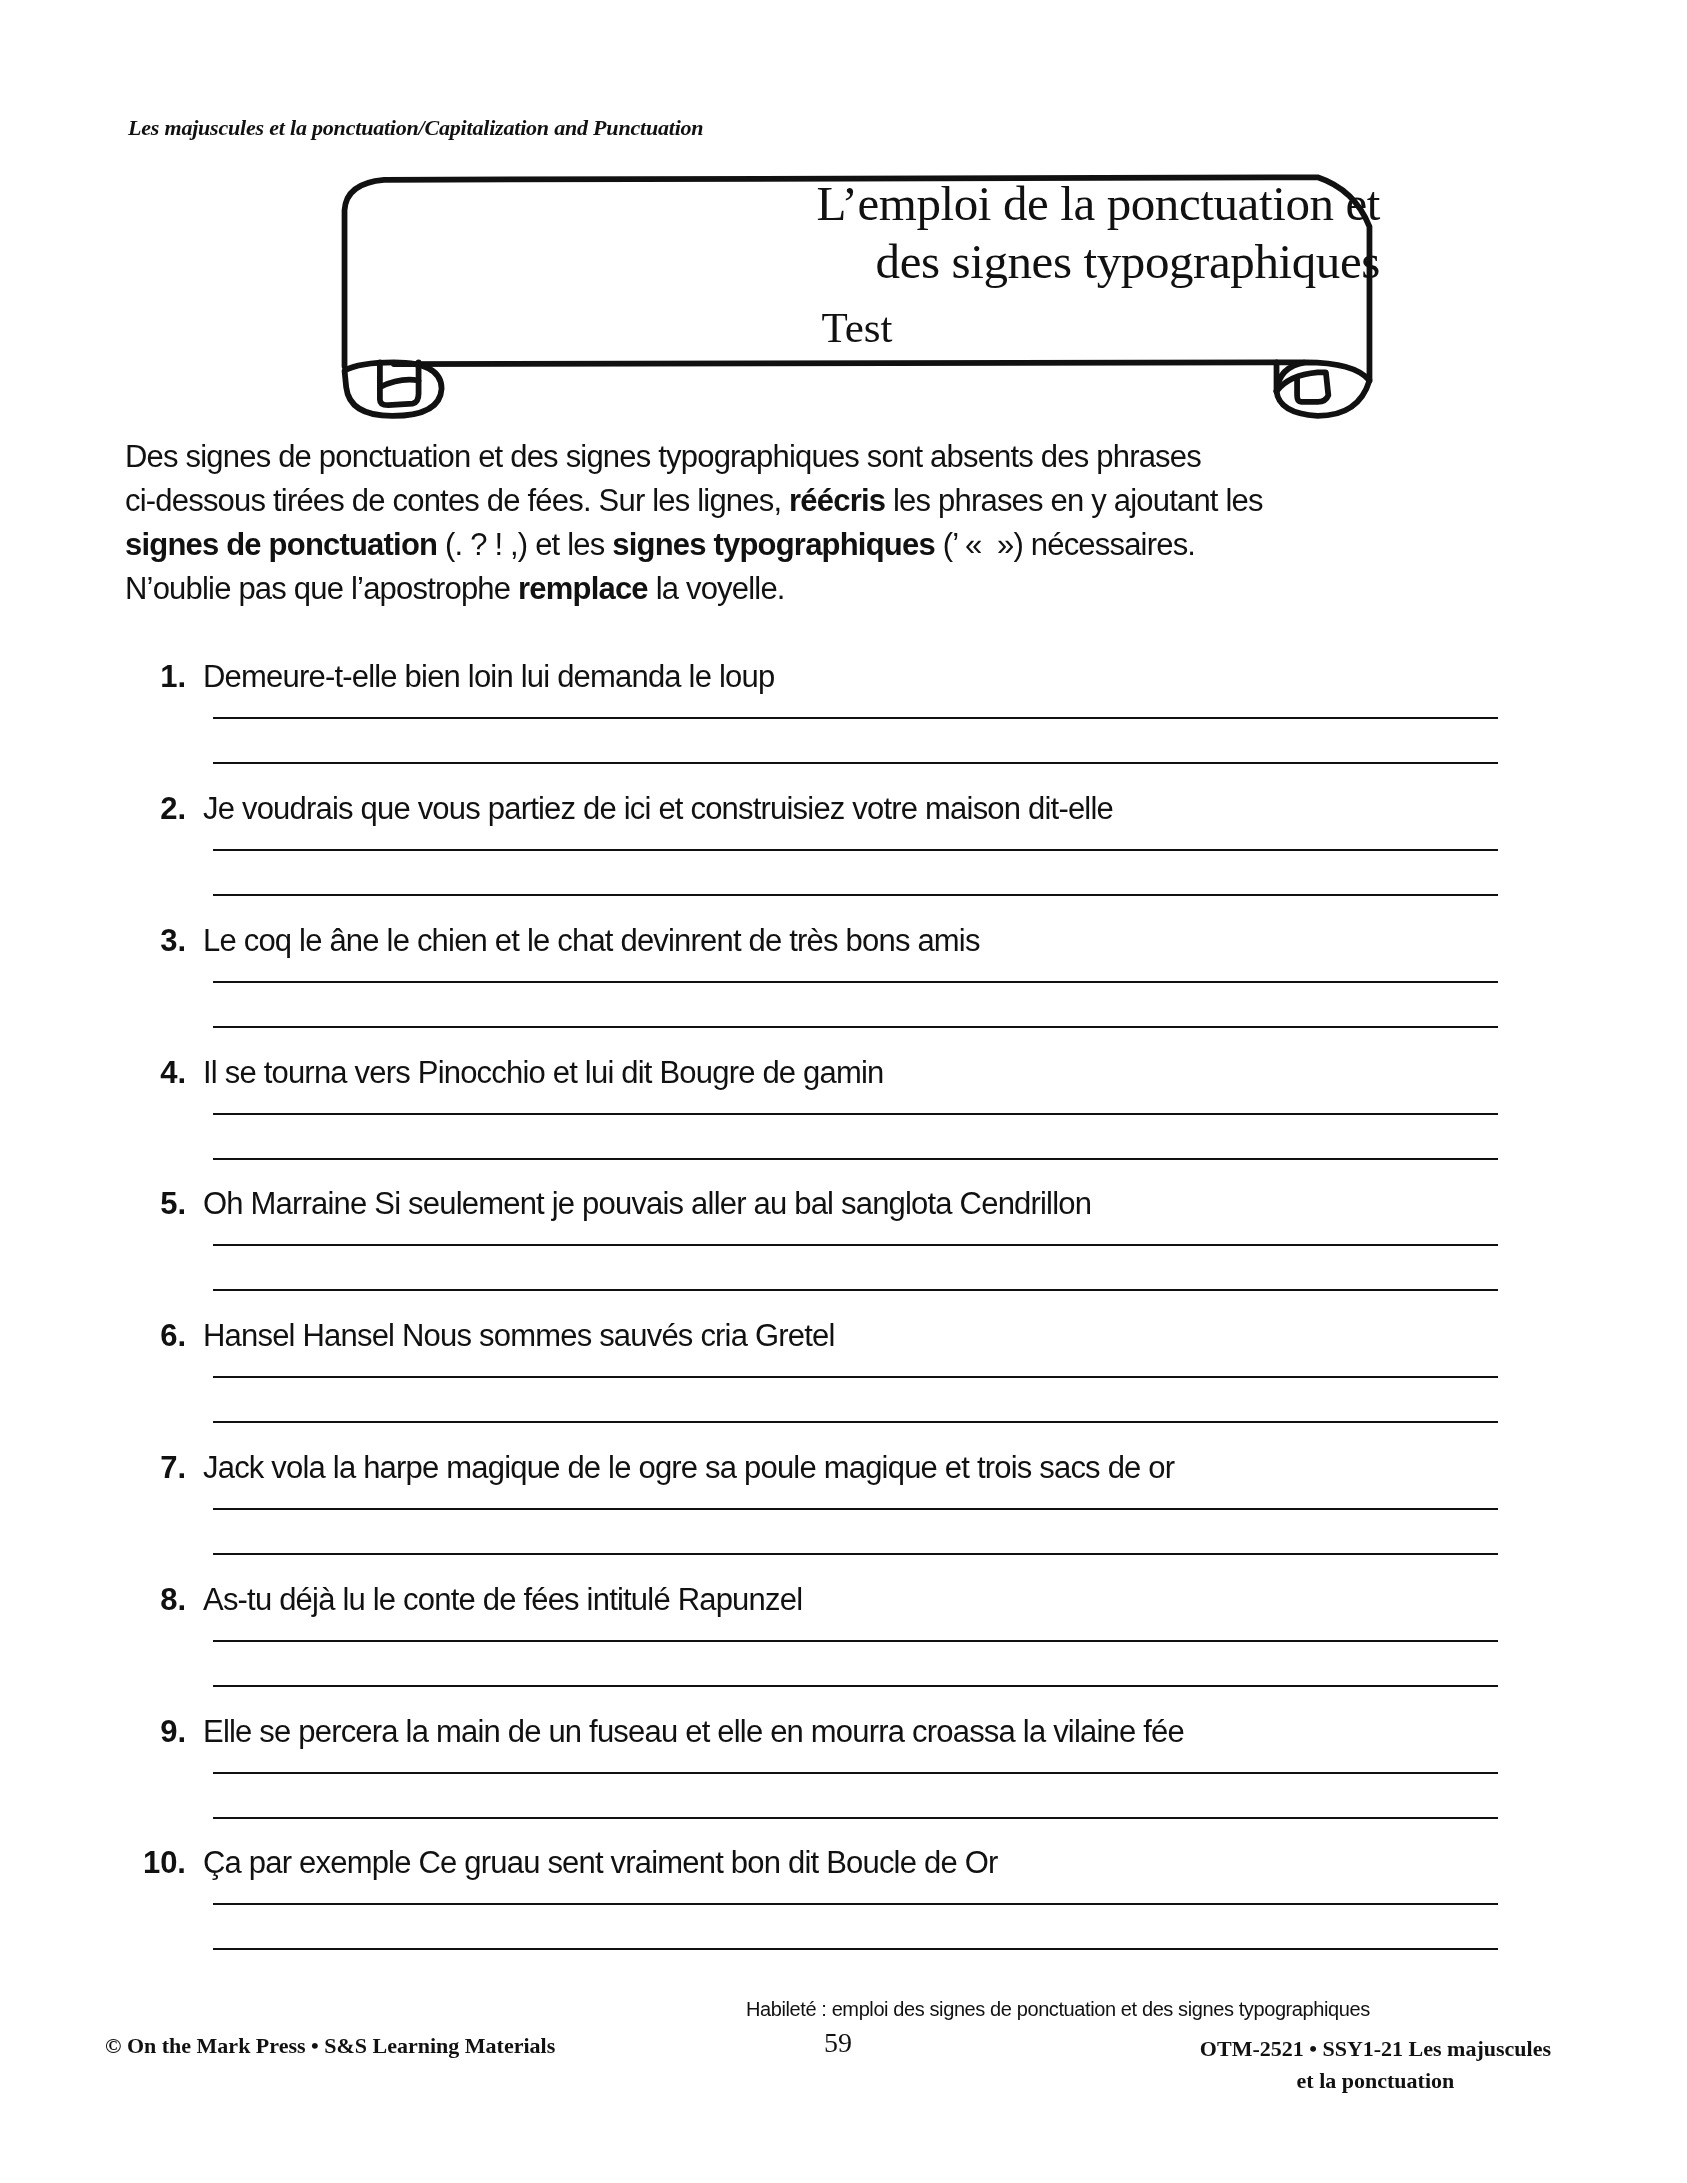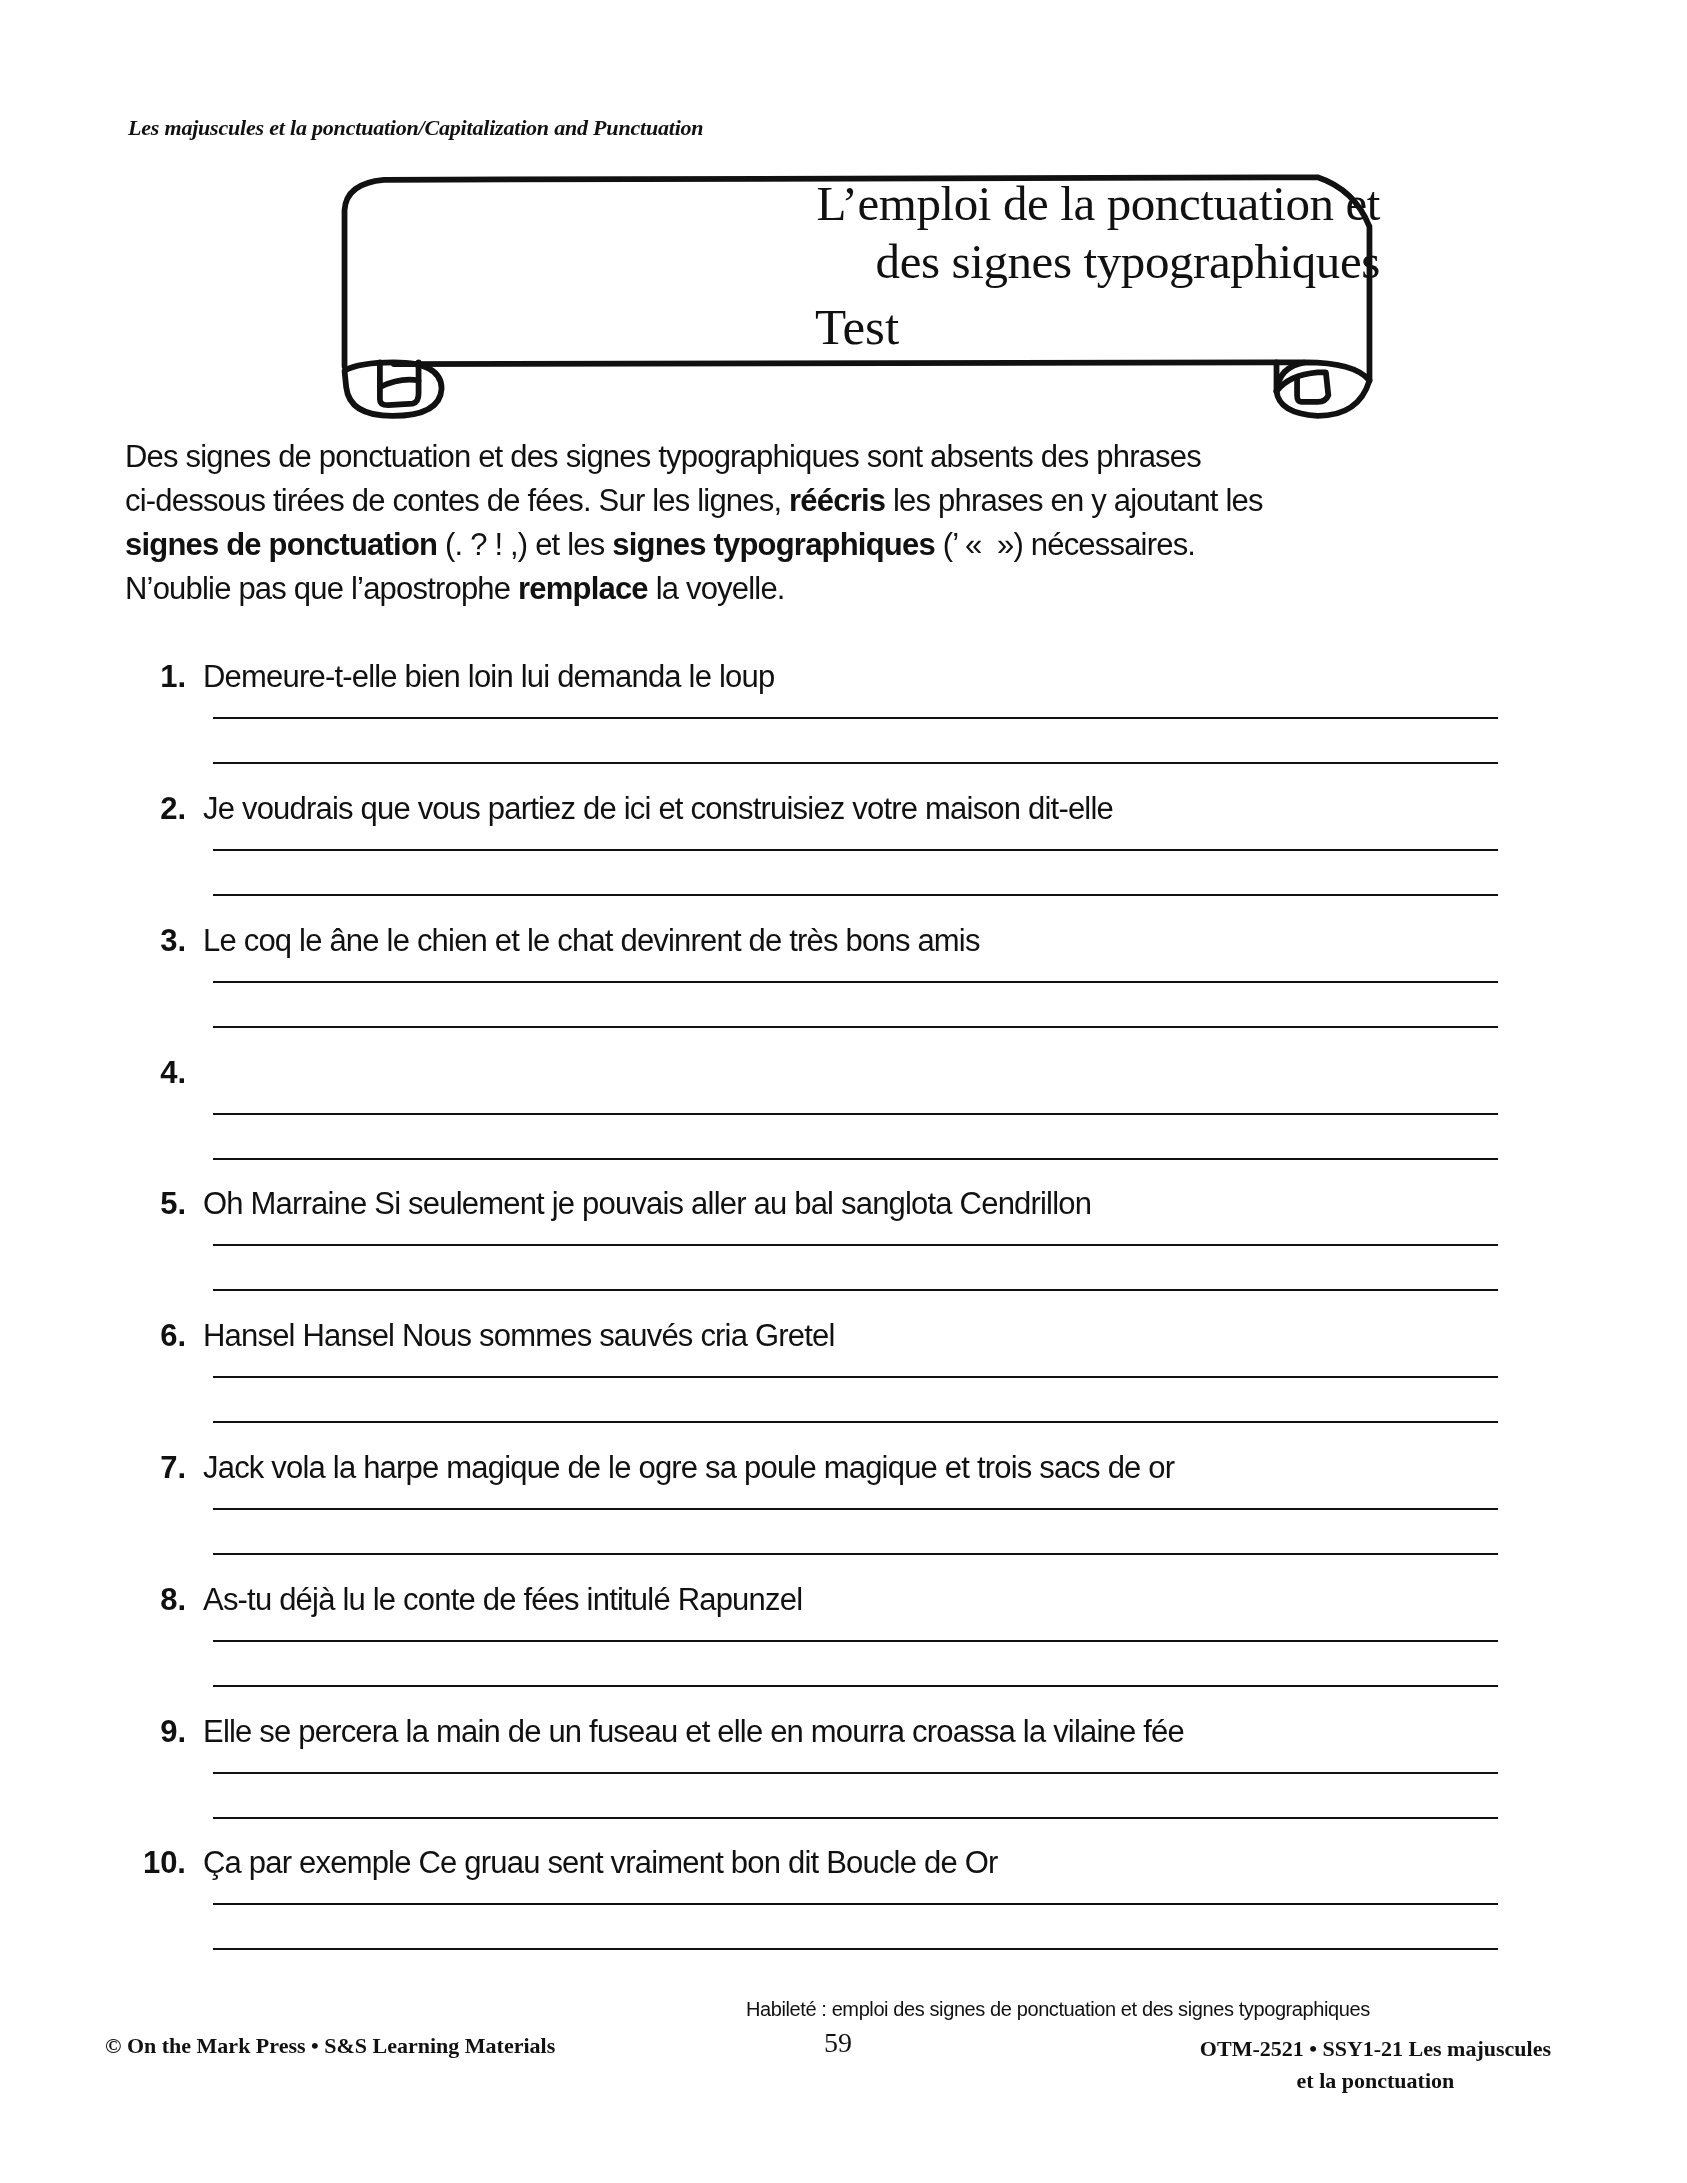--- a/index.html
+++ b/index.html
@@ -12,21 +12,21 @@
   .banner { position: absolute; left: 334px; top: 165px; width: 1046px; height: 255px; }
   .banner svg { position: absolute; left: 0; top: 0; }
   .banner-title {
     position: absolute; left: 0; right: 0; top: 10px; text-align: right;
     font-family: "Liberation Serif", "DejaVu Serif", serif;
     font-size: 49px; line-height: 58px; letter-spacing: -0.4px;
   }
   .banner-sub {
     position: absolute; left: 0; right: 0; top: 128px; text-align: center;
     font-family: "Liberation Serif", "DejaVu Serif", serif;
-    font-size: 51px; line-height: 49px;
+    font-size: 43px; line-height: 49px;
   }
   .intro {
     position: absolute; left: 125px; top: 435px; width: 1318px;
     font-family: "Liberation Sans", "DejaVu Sans", sans-serif;
     font-size: 31px; line-height: 44px; letter-spacing: -0.8px;
   }
   .intro b { font-weight: bold; }
   .item { position: absolute; left: 0; width: 1687px; height: 132px; }
   .item-num {
     position: absolute; right: 1501px; top: 0;
@@ -121,20 +121,21 @@
       <div class="answer-line l2"></div>
     </div>
     <div class="item" style="top: 923px;">
       <span class="item-num">3.</span>
       <span class="item-text">Le coq le âne le chien et le chat devinrent de très bons amis</span>
       <div class="answer-line l1"></div>
       <div class="answer-line l2"></div>
     </div>
     <div class="item" style="top: 1055px;">
       <span class="item-num">4.</span>
+      <span class="item-text">Il se tourna vers Pinocchio et lui dit Bougre de gamin</span>
       <div class="answer-line l1"></div>
       <div class="answer-line l2"></div>
     </div>
     <div class="item" style="top: 1186px;">
       <span class="item-num">5.</span>
       <span class="item-text">Oh Marraine Si seulement je pouvais aller au bal sanglota Cendrillon</span>
       <div class="answer-line l1"></div>
       <div class="answer-line l2"></div>
     </div>
     <div class="item" style="top: 1318px;">

